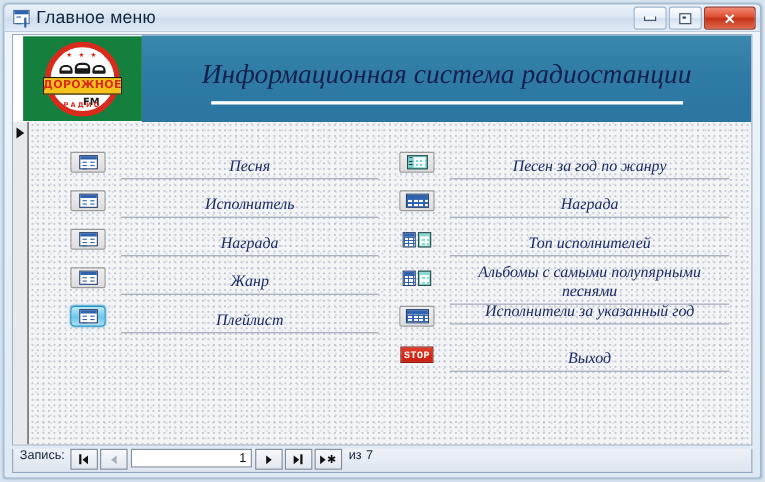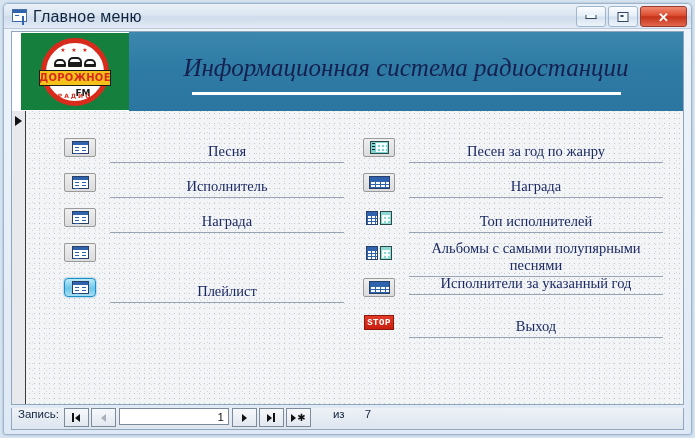--- a/index.html
+++ b/index.html
@@ -218,20 +218,21 @@
   }
   .menu-item .btn.plain {
     border: none; background: none;
   }
 
   .lbl {
     position: absolute;
     left: 46px; right: 0; top: 9px;
     text-align: center;
     font-family: "Liberation Serif", serif;
+    font-style: italic;
     font-size: 14.5px;
     color: #1b2a63;
     line-height: 17px;
     border-bottom: 1px solid #9aa3b4;
     padding-bottom: 2px;
   }
   .lbl.two { top: 1px; }
 
   
   .ic { position: relative; display: block; }
@@ -314,21 +315,21 @@
   .nv-box {
     width: 110px; height: 17px;
     border: 1px solid #7d8a99;
     background: #fff;
     margin: 0 3px 0 1px;
     display: flex; align-items: center; justify-content: flex-end;
     padding-right: 4px;
     box-sizing: border-box;
     font-size: 11.5px; color: #111;
   }
-  .nav-of { margin-left: 20px; }
+  .nav-of { margin-left: 4px; }
   .tri-l { width:0;height:0;border-right:5px solid currentColor;border-top:4px solid transparent;border-bottom:4px solid transparent;}
   .tri-r { width:0;height:0;border-left:5px solid currentColor;border-top:4px solid transparent;border-bottom:4px solid transparent;}
   .bar-l { width:2px;height:9px;background:currentColor;margin-right:1px;}
   .bar-r { width:2px;height:9px;background:currentColor;margin-left:1px;}
   .star { font-size: 10px; margin-left: 1px; }
   .nv .row { display: flex; align-items: center; }
 </style>
 </head>
 <body>
 
@@ -401,20 +402,21 @@
             <span class="btn">
                 <span class="ic ic-form"></span>
               </span>
             <span class="lbl">Награда</span>
           </div>
 
           <div class="menu-item">
             <span class="btn">
                 <span class="ic ic-form"></span>
               </span>
+            <span class="lbl">Жанр</span>
           </div>
 
           <div class="menu-item">
             <span class="btn hot">
                 <span class="ic ic-form"></span>
               </span>
             <span class="lbl">Плейлист</span>
           </div>
         </div>
 

